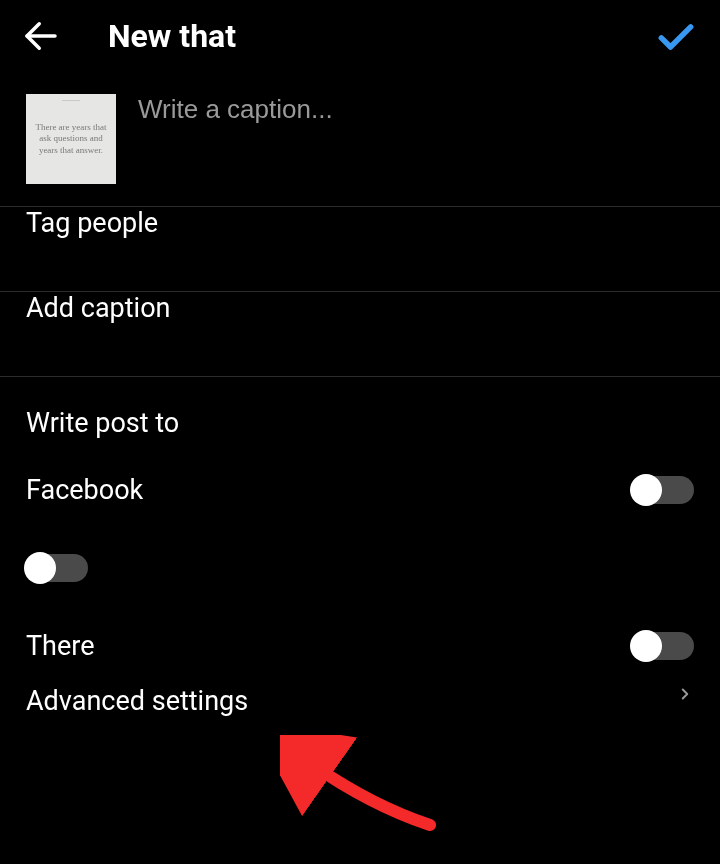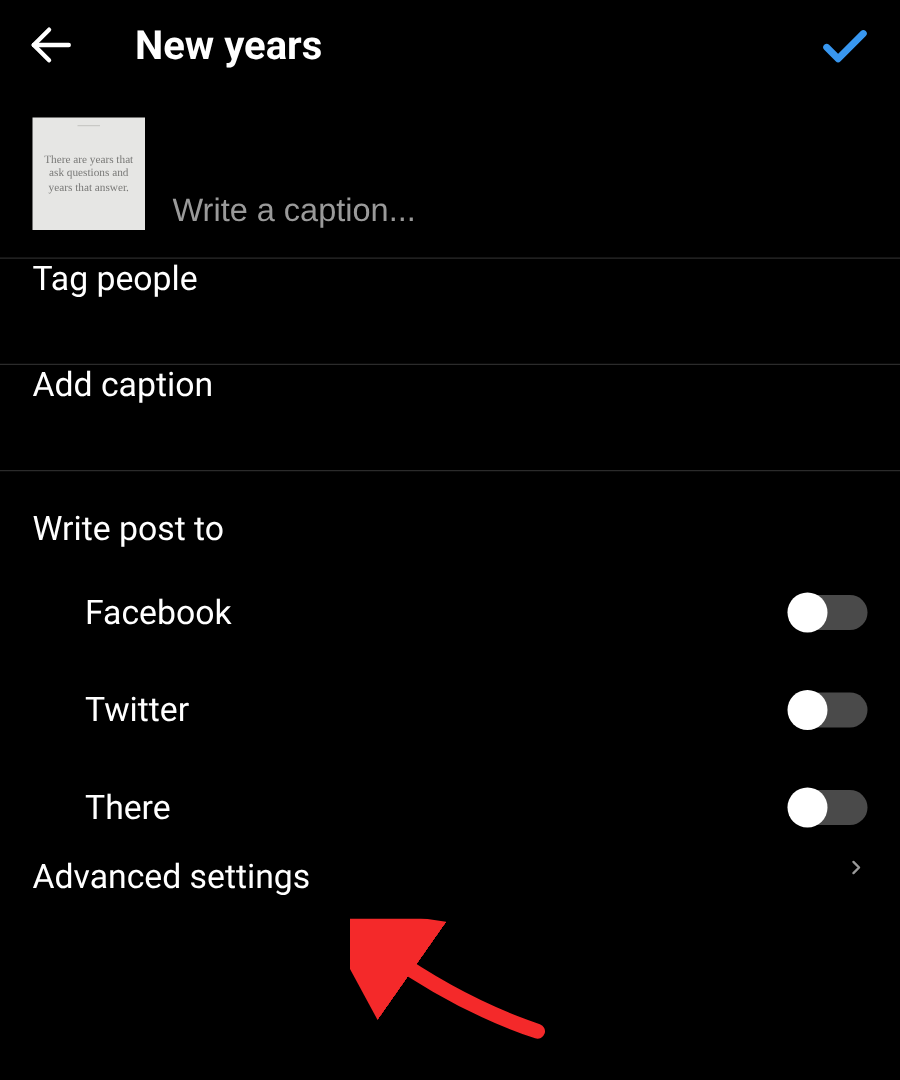--- a/index.html
+++ b/index.html
@@ -39,21 +39,21 @@
     .confirm-icon {
       width: 48px;
       height: 48px;
       display: flex;
       align-items: center;
       justify-content: center;
       cursor: pointer;
     }
     .caption-row {
       display: flex;
-      align-items: flex-end;
+      align-items: flex-start;
       padding: 22px 26px;
       gap: 22px;
     }
     .thumb {
       width: 90px;
       height: 90px;
       background: #e6e6e4;
       display: flex;
       align-items: center;
       justify-content: center;
@@ -105,21 +105,20 @@
     .section-header {
       padding: 30px 26px 12px 26px;
       font-size: 27px;
     }
     .share-row {
       display: flex;
       align-items: center;
       padding: 0 26px;
       height: 78px;
       font-size: 27px;
-      margin-left: 42px;
     }
     .share-label {
       flex: 1;
     }
     .toggle {
       width: 62px;
       height: 28px;
       background: #4a4a4a;
       border-radius: 14px;
       position: relative;
@@ -149,21 +148,21 @@
 </head>
 <body>
 
 <div class="header">
   <div class="back-icon">
     <svg width="42" height="42" viewBox="0 0 24 24" fill="none" stroke="#fff" stroke-width="2" stroke-linecap="round" stroke-linejoin="round">
       <line x1="20" y1="12" x2="4" y2="12"></line>
       <polyline points="11 5 4 12 11 19"></polyline>
     </svg>
   </div>
-  <div class="header-title">New years</div>
+  <div class="header-title">New that</div>
   <div class="confirm-icon">
     <svg width="44" height="44" viewBox="0 0 24 24" fill="none" stroke="#3897f0" stroke-width="3" stroke-linecap="round" stroke-linejoin="round">
       <polyline points="4 13 9 18 20 7"></polyline>
     </svg>
   </div>
 </div>
 
 <div class="caption-row">
   <div class="thumb">
     <span>There are years that ask questions and years that answer.</span>
@@ -188,21 +187,20 @@
 <div class="section-header">Write post to</div>
 
 <div class="share-row">
   <span class="share-label">Facebook</span>
   <div class="toggle">
     <div class="toggle-knob"></div>
   </div>
 </div>
 
 <div class="share-row">
-  <span class="share-label">Twitter</span>
   <div class="toggle">
     <div class="toggle-knob"></div>
   </div>
 </div>
 
 <div class="share-row">
   <span class="share-label">There</span>
   <div class="toggle">
     <div class="toggle-knob"></div>
   </div>

